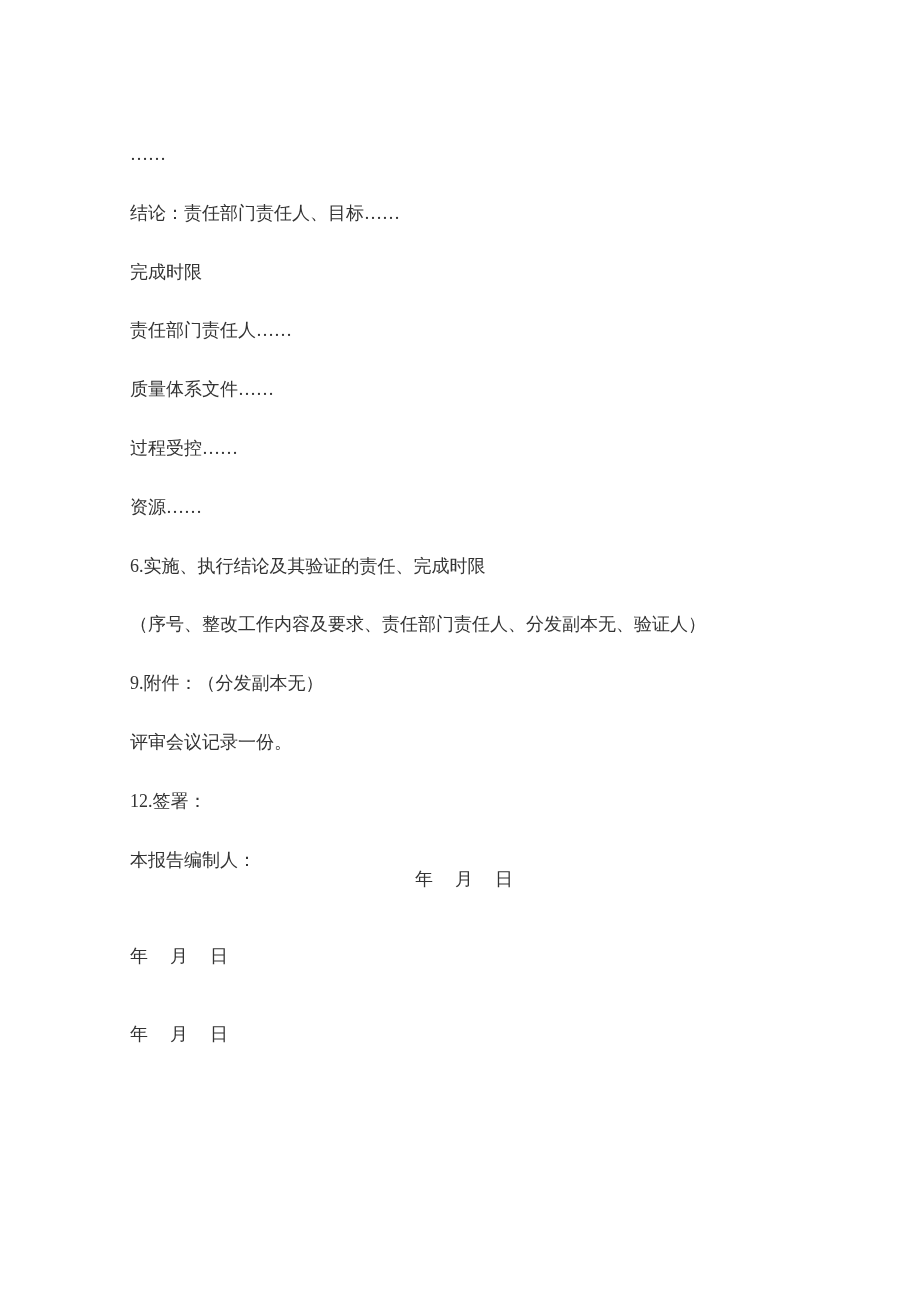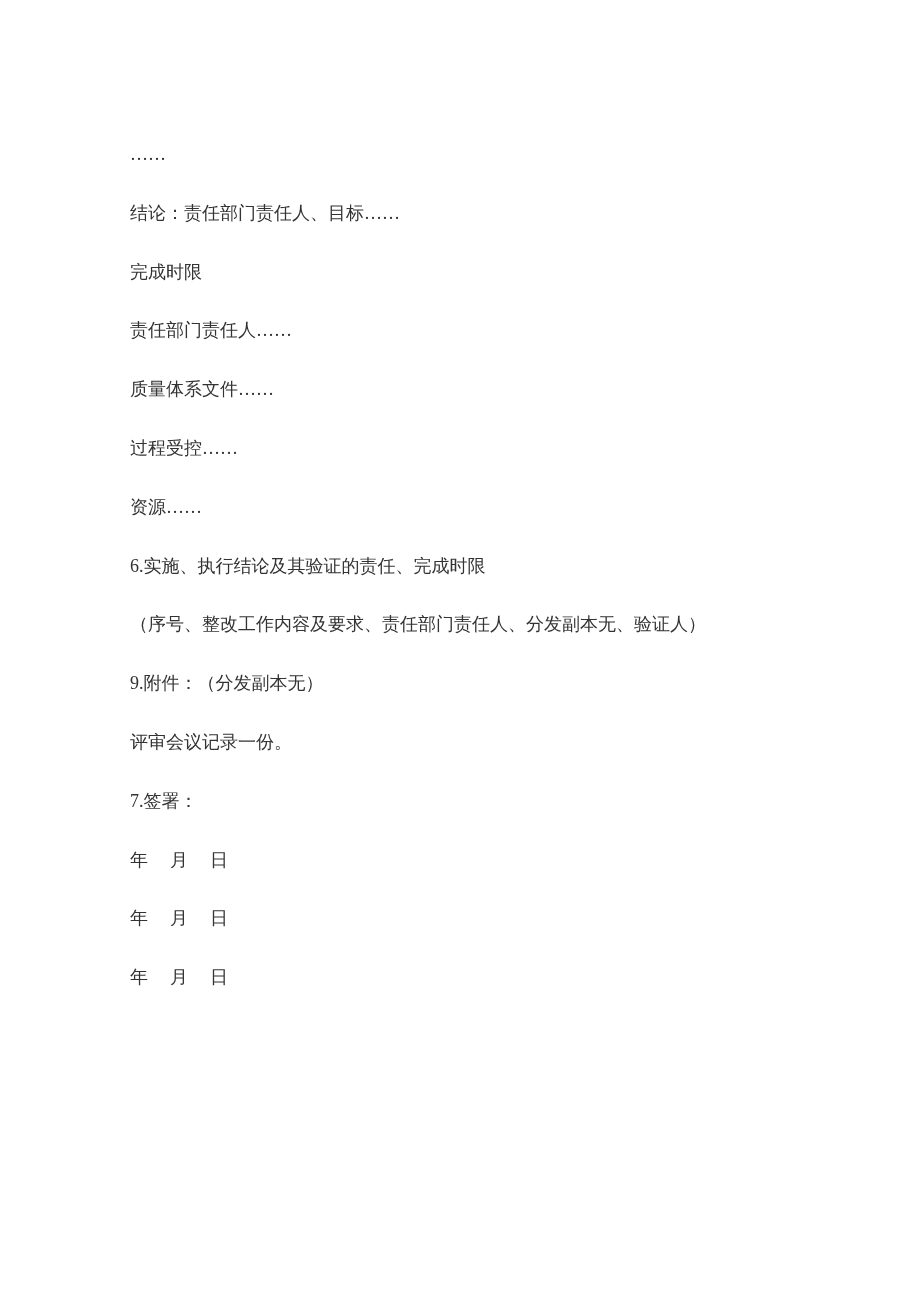--- a/index.html
+++ b/index.html
@@ -22,20 +22,21 @@
     }
     .sig-row {
       display: flex;
       margin-bottom: 30px;
     }
     .sig-label {
       width: 285px;
     }
     .sig-date {
       letter-spacing: 0;
+      margin-top: 19px;
     }
     .date-unit {
       margin-right: 22px;
     }
     .date-unit:last-child {
       margin-right: 0;
     }
   </style>
 </head>
 <body>
@@ -44,23 +45,24 @@
 <div class="line">结论：责任部门责任人、目标……</div>
 <div class="line">完成时限</div>
 <div class="line">责任部门责任人……</div>
 <div class="line">质量体系文件……</div>
 <div class="line">过程受控……</div>
 <div class="line">资源……</div>
 <div class="line">6.实施、执行结论及其验证的责任、完成时限</div>
 <div class="line">（序号、整改工作内容及要求、责任部门责任人、分发副本无、验证人）</div>
 <div class="line">9.附件：（分发副本无）</div>
 <div class="line">评审会议记录一份。</div>
-<div class="line">7.签署：</div>
+<div class="line">12.签署：</div>
 
 <div class="sig-row">
+  <span class="sig-label">本报告编制人：</span>
   <span class="sig-date">
     <span class="date-unit">年</span><span class="date-unit">月</span><span class="date-unit">日</span>
   </span>
 </div>
 
 <div class="sig-row">
   <span class="sig-date">
     <span class="date-unit">年</span><span class="date-unit">月</span><span class="date-unit">日</span>
   </span>
 </div>

